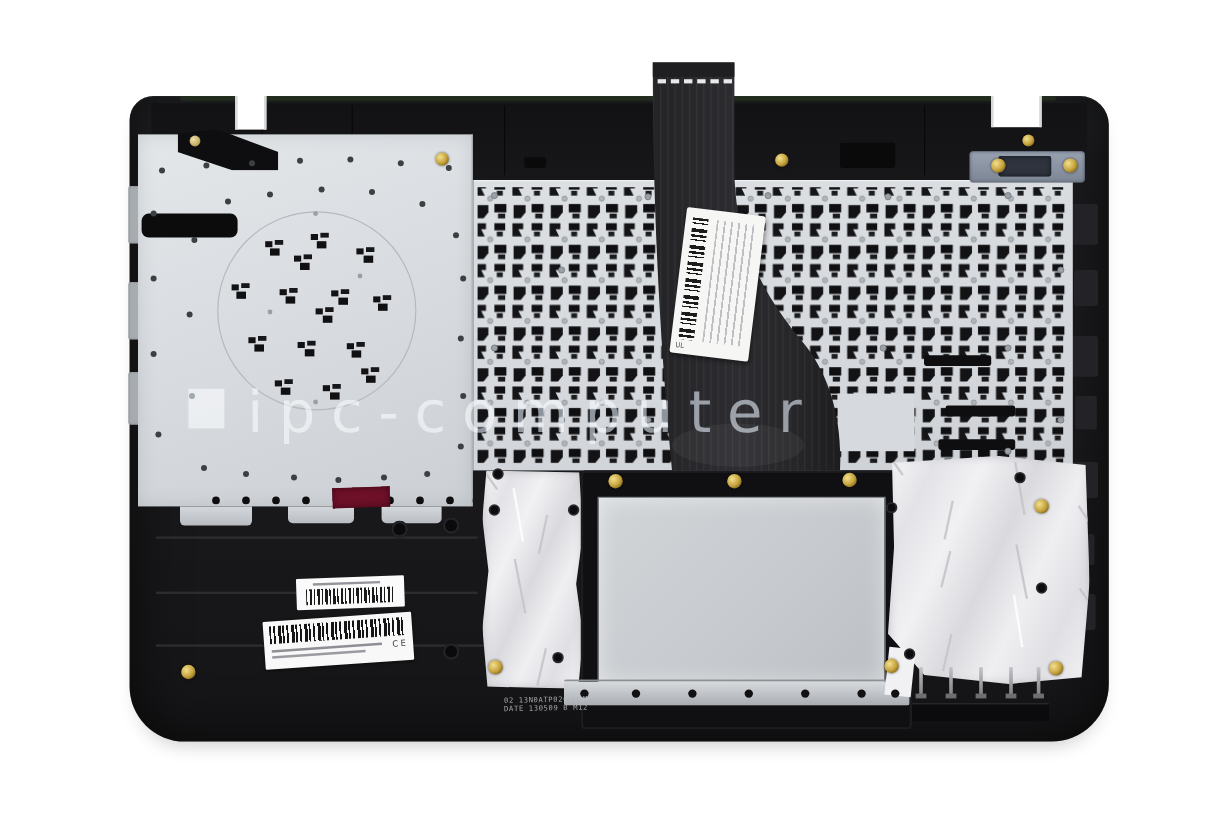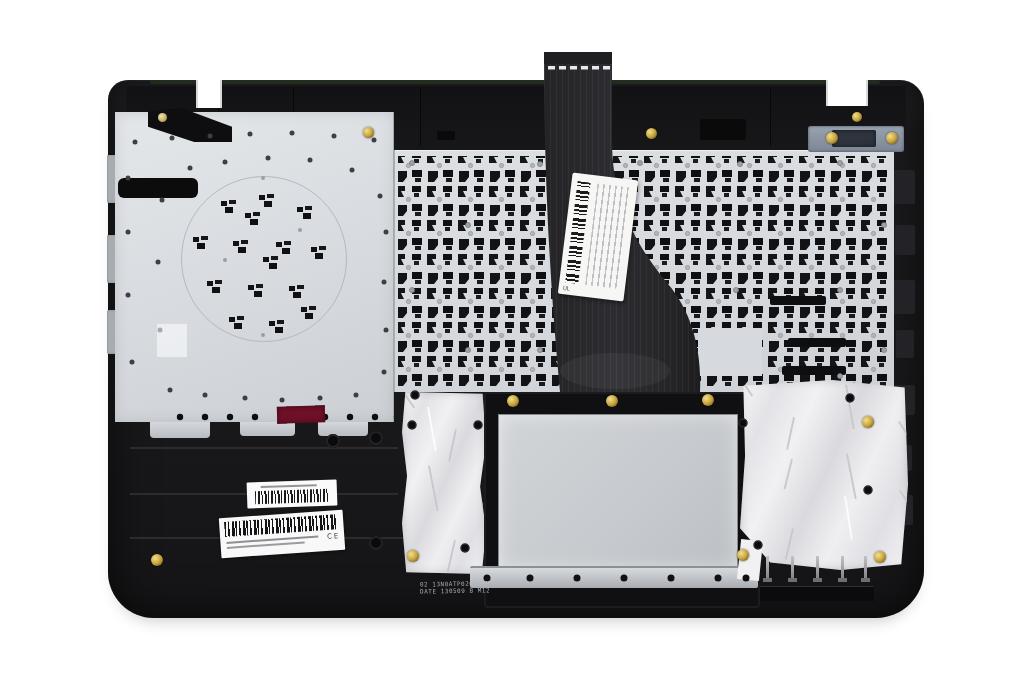--- a/index.html
+++ b/index.html
@@ -400,13 +400,14 @@
     <div class="bars"></div>
     <div class="t1"></div>
     <div class="t2"></div>
     <div class="ce">CE</div>
   </div>
 
   <div id="stamp" class="abs"><span>02 13N0ATP0201 1M</span>
 <span>DATE 130509 B M12</span></div>
 
   <div id="wm-square" class="abs"></div>
+  <div id="wm-text" class="abs">ipc-computer</div>
 </div>
 
 </body></html>

